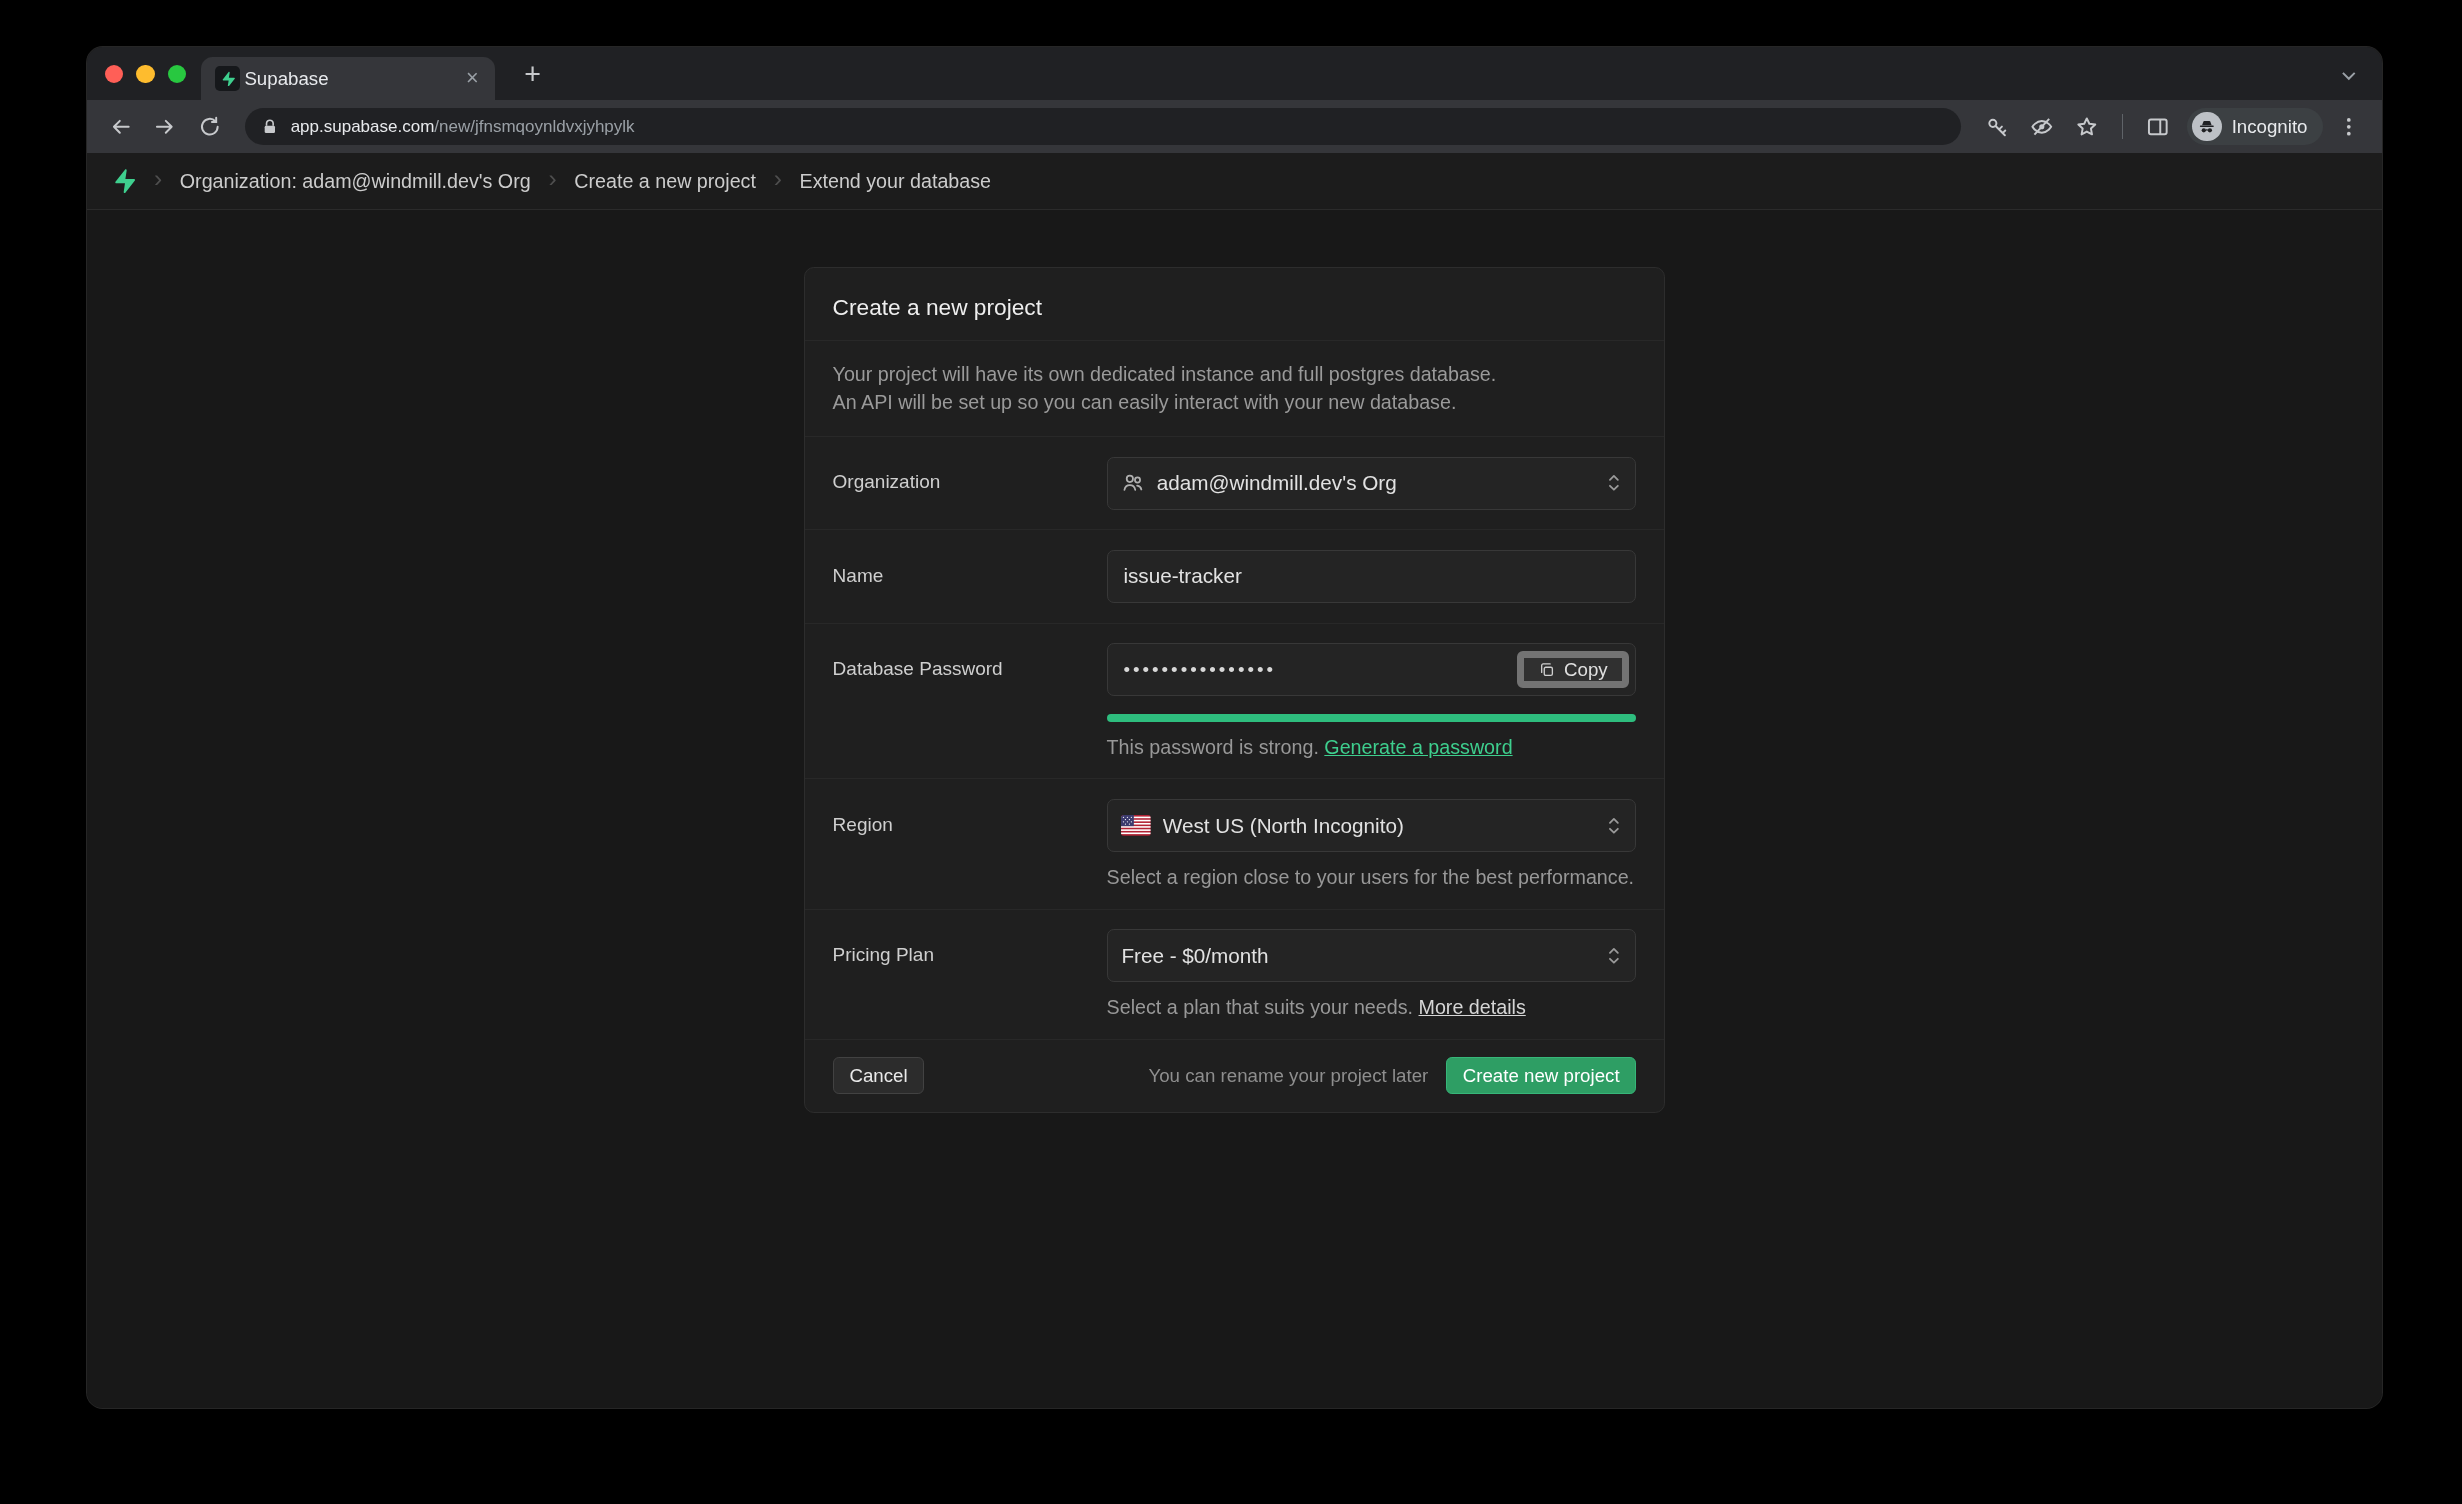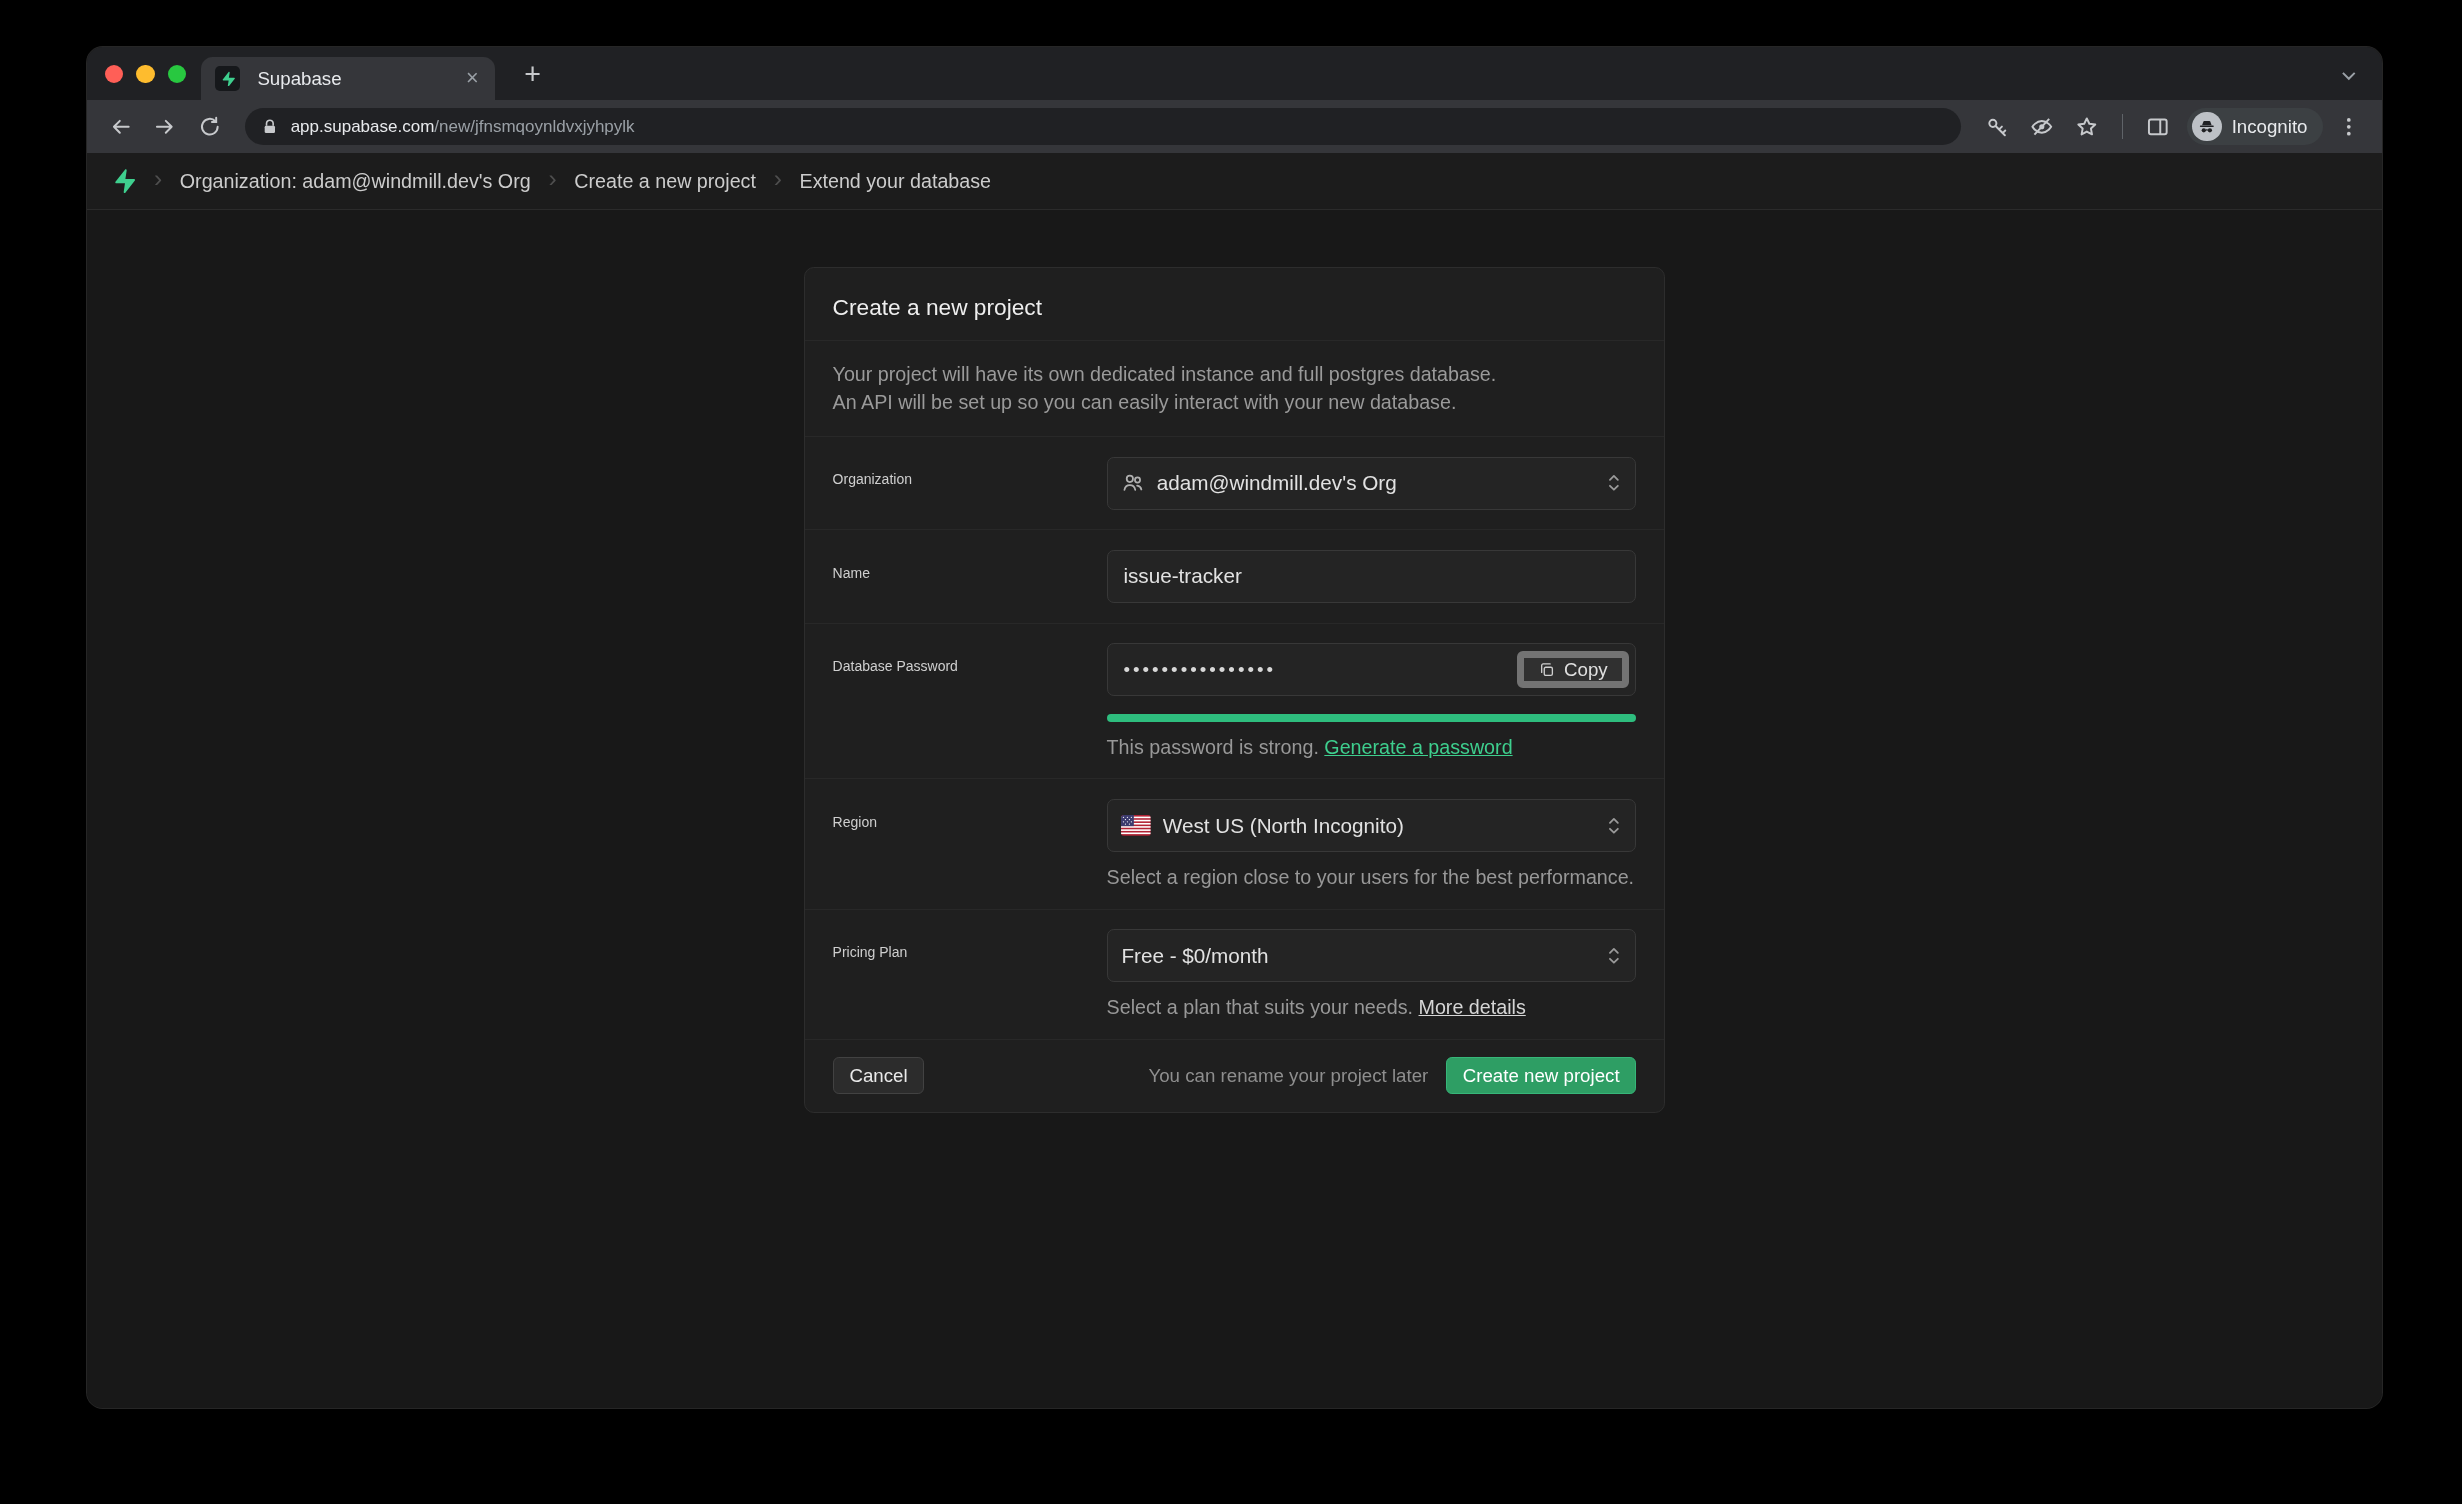--- a/index.html
+++ b/index.html
@@ -19,21 +19,21 @@
   
   .tabstrip { position: relative; height: 53px; background: #202124; }
   .traffic-lights { position: absolute; left: 17.7px; top: 17.7px; display: flex; gap: 12.8px; }
   .light { width: 18.7px; height: 18.7px; border-radius: 50%; }
   .light.red { background: #ff5f57; }
   .light.yellow { background: #febc2e; }
   .light.green { background: #28c840; }
   .tab {
     position: absolute; left: 114px; bottom: 0; width: 294px; height: 43px;
     background: #35363a; border-radius: 11.8px 11.8px 0 0;
-    display: flex; align-items: center; padding: 0 9.9px 0 13.8px; gap: 17px;
+    display: flex; align-items: center; padding: 0 9.9px 0 13.8px; gap: 4px;
   }
   .tab-favicon { width: 25.6px; height: 25.6px; border-radius: 4.9px; background: #16181b;
     display: flex; align-items: center; justify-content: center; flex: none; }
   .tab-title { flex: 1; font-size: 18.7px; color: #e8eaed; white-space: nowrap; overflow: hidden; }
   .tab-close { width: 25.6px; height: 25.6px; border-radius: 50%; color: #9aa0a6;
     font-size: 21.7px; line-height: 24.6px; text-align: center; flex: none; cursor: default; }
   .newtab {
     position: absolute; left: 428px; bottom: 6.9px; width: 35px; height: 35px; border-radius: 50%;
     color: #c7c9cc; font-size: 28.6px; line-height: 32.5px; text-align: center;
   }
@@ -71,21 +71,21 @@
   .card {
     width: 861px; margin: 55px auto 0; background: #1f1f1f;
     border: 1px solid #2d2d2d; border-radius: 9.9px; overflow: hidden;
   }
   .section { padding: 19.7px 27.6px; border-bottom: 1px solid #282828; }
   .section.card-header { padding: 25.6px 27.6px 19.7px; }
   .card-title { font-size: 22.7px; font-weight: 500; color: #eeeeee; }
   .desc p { font-size: 19.7px; line-height: 27.6px; color: #9a9a9a; }
 
   .row { display: flex; }
-  .row-label { width: 274px; flex: none; padding-top: 14.8px; font-size: 14px; color: #cfcfcf; }
+  .row-label { width: 274px; flex: none; padding-top: 14.8px; font-size: 19px; color: #cfcfcf; }
   .row-control { flex: 1; min-width: 0; }
 
   .control {
     height: 53px; background: #242424; border: 1px solid #383838; border-radius: 6.9px;
     display: flex; align-items: center; padding: 0 13.8px; gap: 11.8px;
   }
   .control-text { flex: 1; font-size: 20.7px; color: #e2e2e2; white-space: nowrap; overflow: hidden; }
   .caret { flex: none; display: flex; }
 
   input.text-input {

